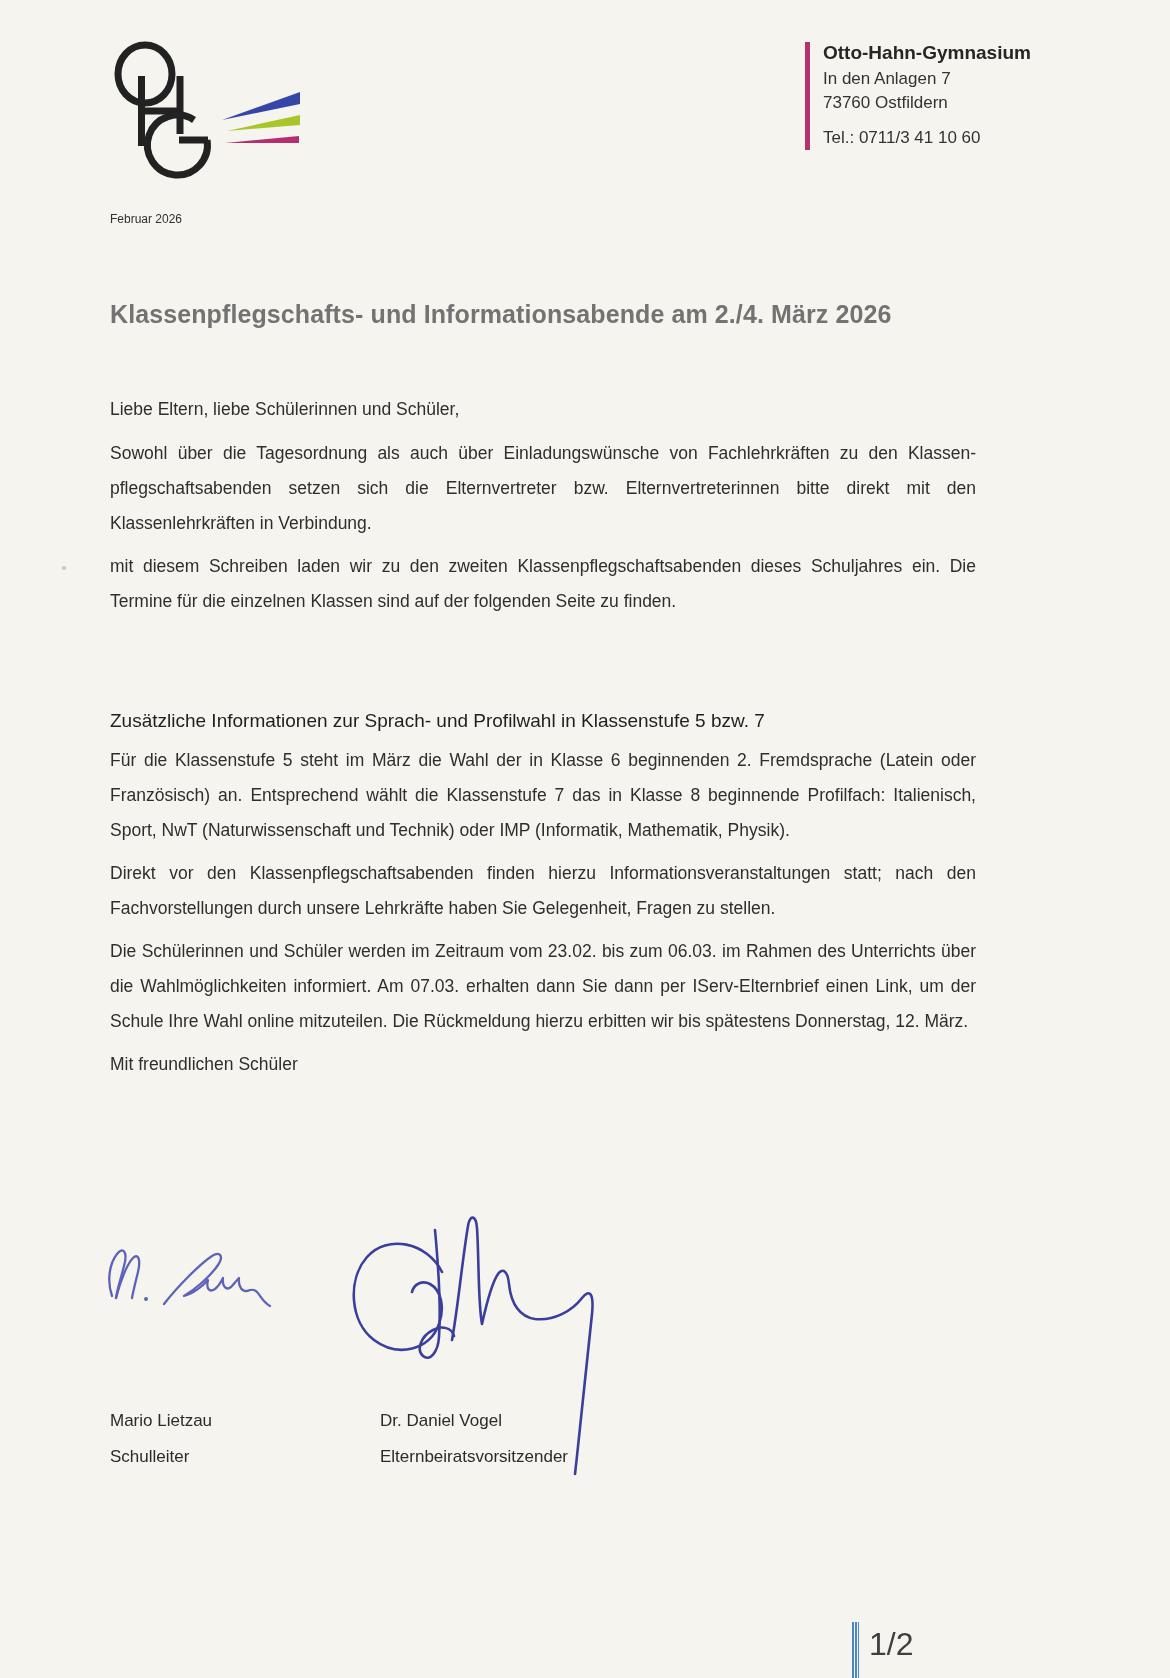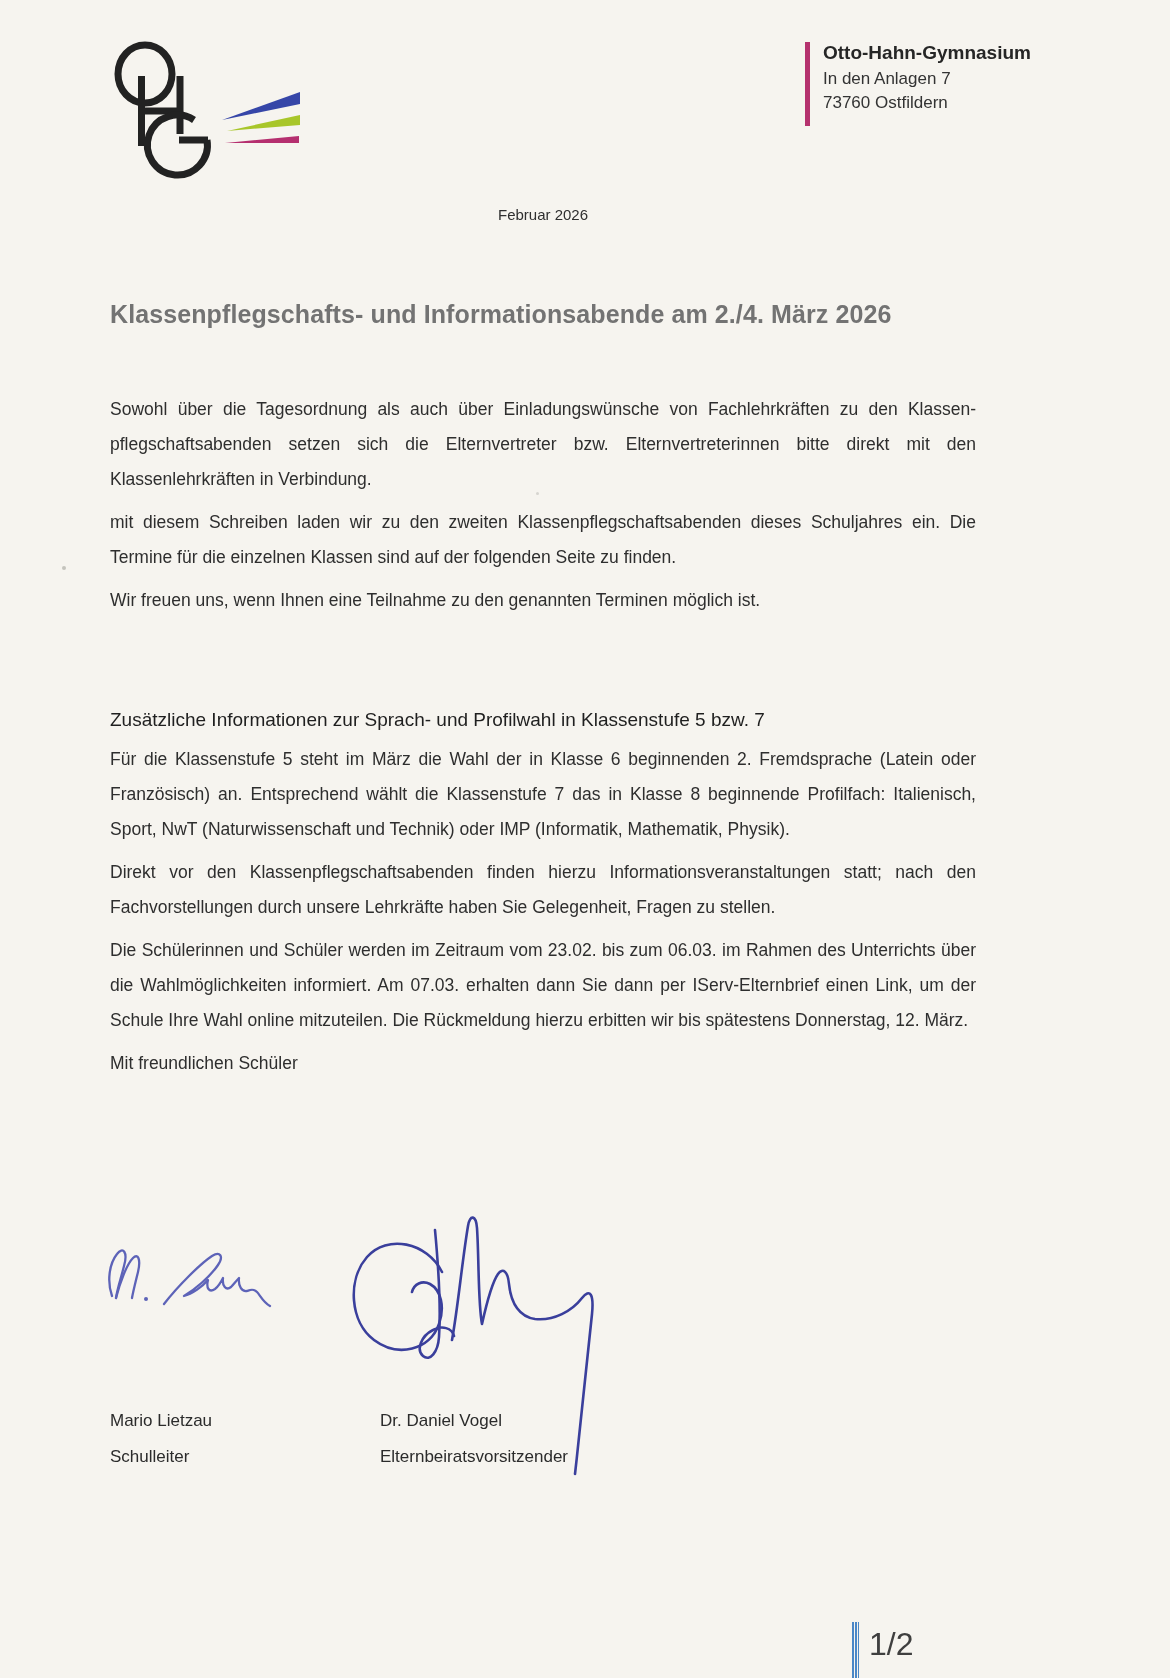--- a/index.html
+++ b/index.html
@@ -20,22 +20,22 @@
   .ray-magenta{fill:var(--ray_magenta,#b52f6f);}
   .addr{
     position:absolute;left:805px;top:42px;width:330px;
     border-left:5px solid var(--accent_magenta,#b5326e);
     padding-left:13px;
   }
   .addr .school-name{font-weight:bold;font-size:19px;color:#262626;margin:0 0 3px 0;}
   .addr .line{font-size:17px;line-height:24px;color:#333;}
   .addr .gap{height:11px;}
   .date-line{
-    position:absolute;left:110px;top:206px;width:866px;
-    text-align:center;font-size:15px;color:#2f2f2f;
+    position:absolute;left:110px;top:212px;width:866px;
+    text-align:left;font-size:12px;color:#2f2f2f;
   }
   
   .title{
     position:absolute;left:110px;top:300px;width:980px;
     font-size:25px;font-weight:bold;color:#737373;letter-spacing:.1px;
   }
   .body{
     position:absolute;left:110px;top:392px;width:866px;
     font-size:17.5px;line-height:35px;
   }
@@ -88,30 +88,31 @@
       <polygon class="ray-green" points="132,95 205,79 205,89"></polygon>
       <polygon class="ray-magenta" points="130,107 204,100 204,107"></polygon>
     </g>
   </svg>
 
   <div class="addr">
     <div class="school-name">Otto-Hahn-Gymnasium</div>
     <div class="line">In den Anlagen 7</div>
     <div class="line">73760 Ostfildern</div>
     <div class="gap"></div>
+    <div class="line">Tel.: 0711/3 41 10 60</div>
   </div>
 
   <div class="date-line">Februar 2026</div>
 
   <div class="title">Klassenpflegschafts- und Informationsabende am 2./4. März 2026</div>
 
   <div class="body">
+    <p class="salutation">Liebe Eltern, liebe Schülerinnen und Schüler,</p>
     <p>Sowohl über die Tagesordnung als auch über Einladungswünsche von Fachlehrkräften zu den Klassen­pflegschaftsabenden setzen sich die Elternvertreter bzw. Elternvertreterinnen bitte direkt mit den Klassenlehrkräften in Verbindung.</p>
     <p>mit diesem Schreiben laden wir zu den zweiten Klassenpflegschaftsabenden dieses Schuljahres ein. Die Termine für die einzelnen Klassen sind auf der folgenden Seite zu finden.</p>
-    <p class="last-short">Wir freuen uns, wenn Ihnen eine Teilnahme zu den genannten Terminen möglich ist.</p>
 
     <div class="sec2-heading">Zusätzliche Informationen zur Sprach- und Profilwahl in Klassenstufe 5 bzw. 7</div>
     <p>Für die Klassenstufe 5 steht im März die Wahl der in Klasse 6 beginnenden 2. Fremdsprache (Latein oder Französisch) an. Entsprechend wählt die Klassenstufe 7 das in Klasse 8 beginnende Profilfach: Italienisch, Sport, NwT (Naturwissenschaft und Technik) oder IMP (Informatik, Mathematik, Physik).</p>
     <p>Direkt vor den Klassenpflegschaftsabenden finden hierzu Informationsveranstaltungen statt; nach den Fachvorstellungen durch unsere Lehrkräfte haben Sie Gelegenheit, Fragen zu stellen.</p>
     <p>Die Schülerinnen und Schüler werden im Zeitraum vom 23.02. bis zum 06.03. im Rahmen des Unter­richts über die Wahlmöglichkeiten informiert. Am 07.03. erhalten dann Sie dann per IServ-Elternbrief einen Link, um der Schule Ihre Wahl online mitzuteilen. Die Rückmeldung hierzu erbitten wir bis spä­testens Donnerstag, 12. März.</p>
 
     <p class="closing">Mit freundlichen Schüler</p>
   </div>
 
   <svg class="sig sig-left" width="200" height="90" viewBox="0 0 200 90" aria-hidden="true">

